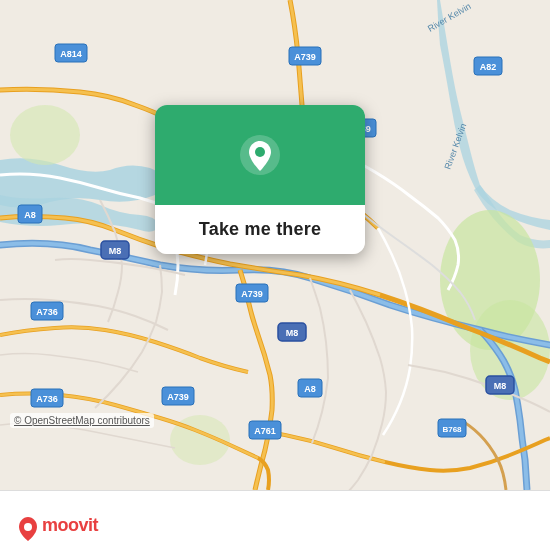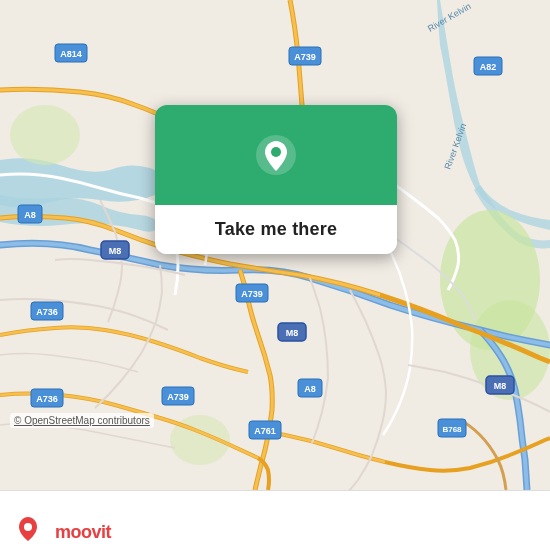--- a/index.html
+++ b/index.html
@@ -23,21 +23,21 @@
     #map-svg {
       width: 100%;
       height: 100%;
     }
 
     
     #popup {
       position: absolute;
       top: 105px;
       left: 155px;
-      width: 242px;
+      width: 210px;
       border-radius: 12px;
       overflow: hidden;
       box-shadow: 0 4px 16px rgba(0,0,0,0.35);
       cursor: pointer;
       z-index: 10;
     }
 
     #popup-green {
       background-color: #2eab6e;
       height: 100px;
@@ -74,22 +74,22 @@
     }
 
     #address-text {
       font-size: 13.5px;
       color: #333;
       font-weight: 400;
     }
 
     #moovit-logo {
       display: flex;
-      align-items: flex-end;
-      gap: 13px;
+      align-items: flex-start;
+      gap: 0;
       margin-top: 16px;
     }
 
     #moovit-icon {
       width: 28px;
       height: 28px;
     }
 
     #moovit-wordmark {
       font-size: 18px;

